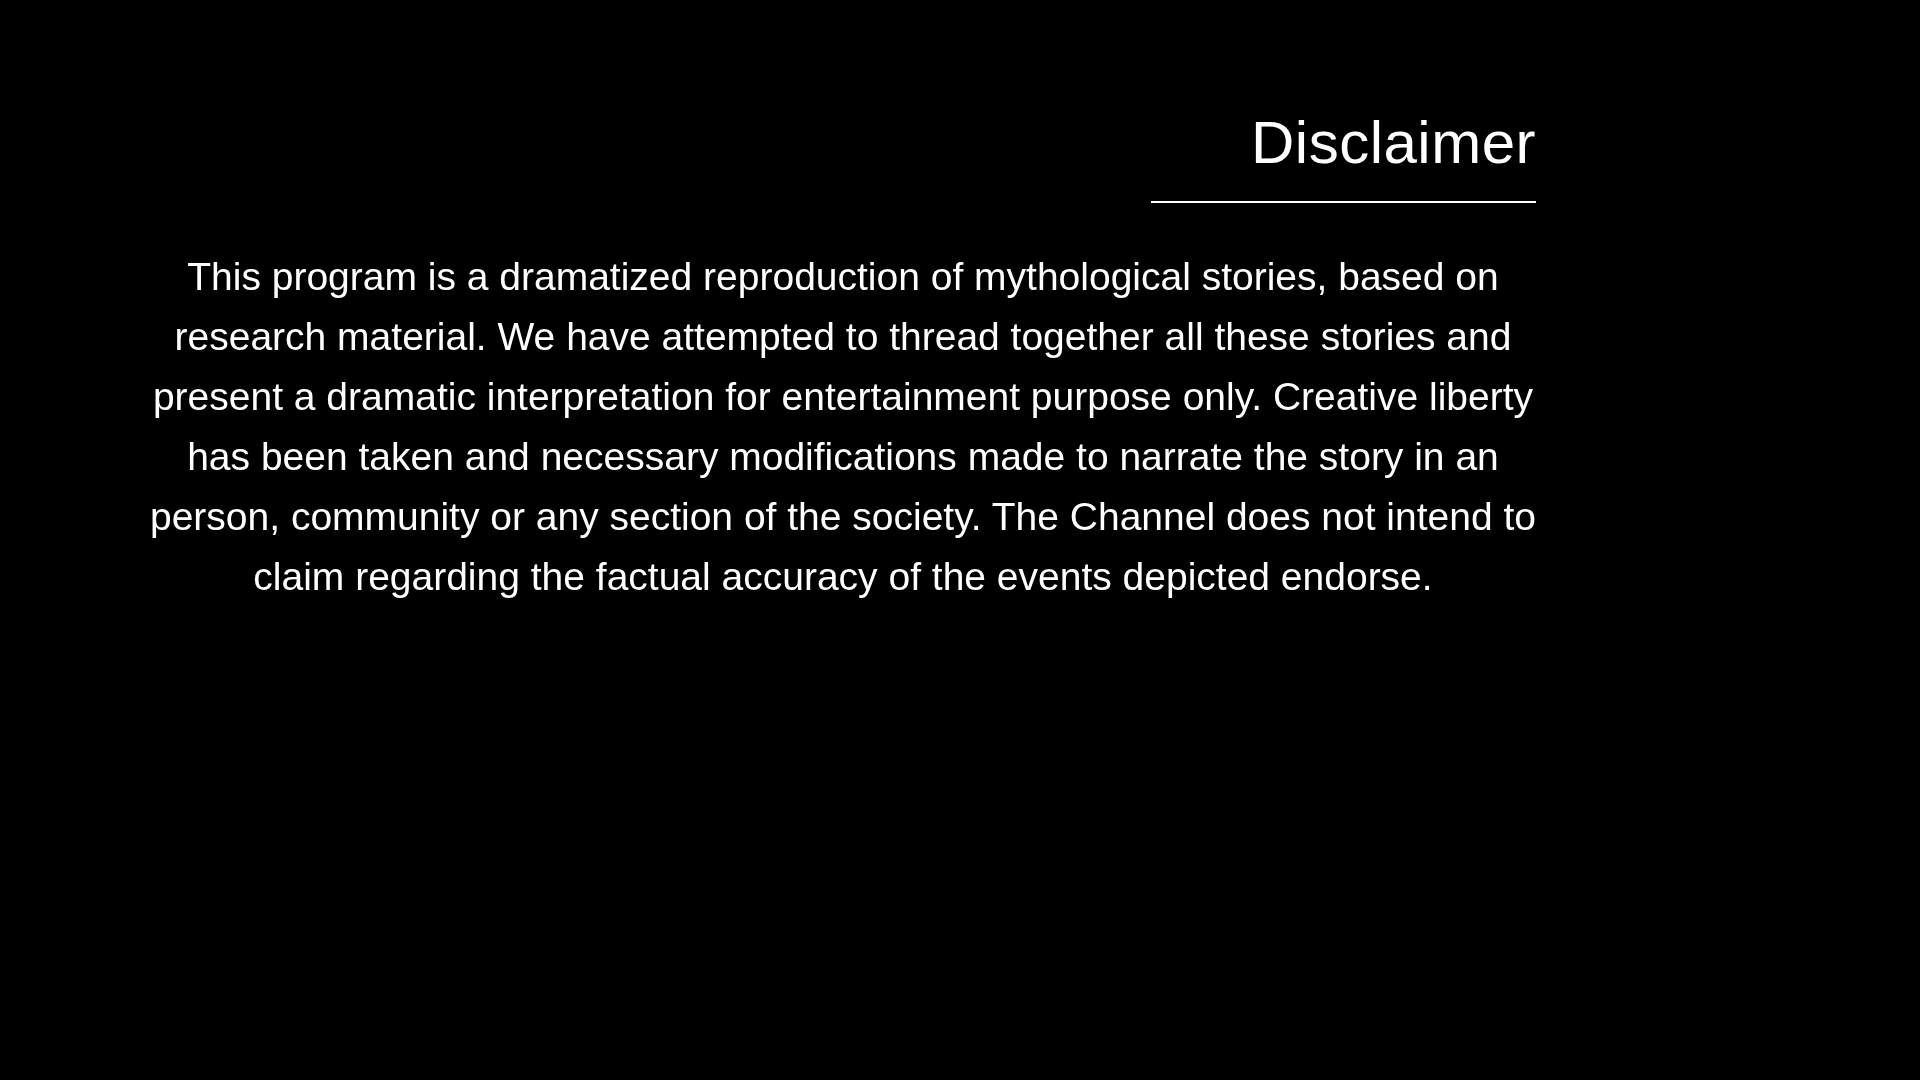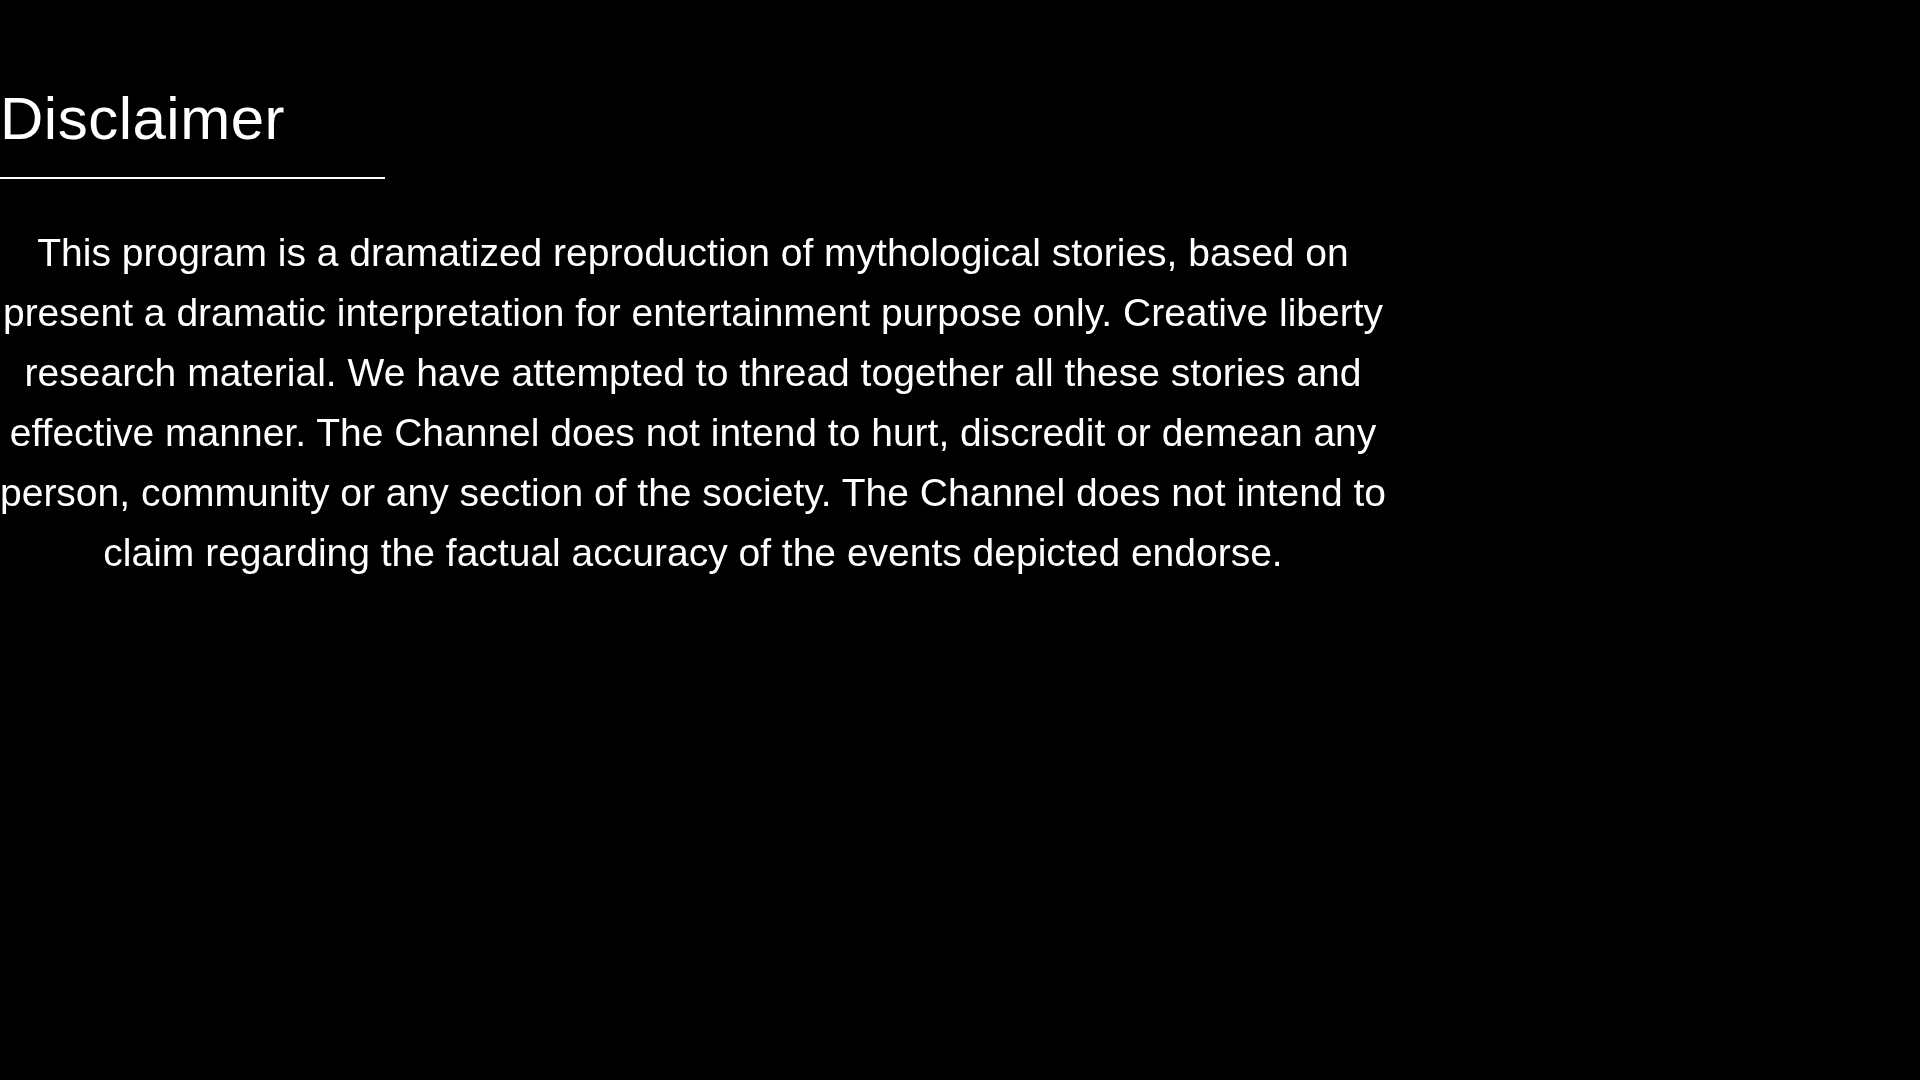--- a/index.html
+++ b/index.html
@@ -11,23 +11,23 @@
     height: 1080px;
     background: var(--bg, #000000);
     overflow: hidden;
     font-family: "Liberation Sans", sans-serif;
   }
   .screen {
     width: 1536px;
     height: 1080px;
     display: flex;
     flex-direction: column;
-    align-items: flex-start;
+    align-items: flex-end;
     box-sizing: border-box;
-    padding-top: 84px;
+    padding-top: 108px;
   }
   .title {
     color: var(--fg, #ffffff);
     font-size: 60px;
     font-weight: 400;
     line-height: 1.15;
     letter-spacing: 0.5px;
     text-align: center;
   }
   .title-underline {
@@ -50,19 +50,19 @@
   }
 </style>
 </head>
 <body>
 
 <div class="screen">
   <div class="title">Disclaimer</div>
   <div class="title-underline"></div>
   <div class="paragraph">
     <div class="line">This program is a dramatized reproduction of mythological stories, based on</div>
+    <div class="line">research material. We have attempted to thread together all these stories and</div>
     <div class="line">present a dramatic interpretation for entertainment purpose only. Creative liberty</div>
-    <div class="line">research material. We have attempted to thread together all these stories and</div>
-    <div class="line">effective manner. The Channel does not intend to hurt, discredit or demean any</div>
+    <div class="line">has been taken and necessary modifications made to narrate the story in an</div>
     <div class="line">person, community or any section of the society. The Channel does not intend to</div>
     <div class="line">claim regarding the factual accuracy of the events depicted endorse.</div>
   </div>
 </div>
 
 </body></html>

